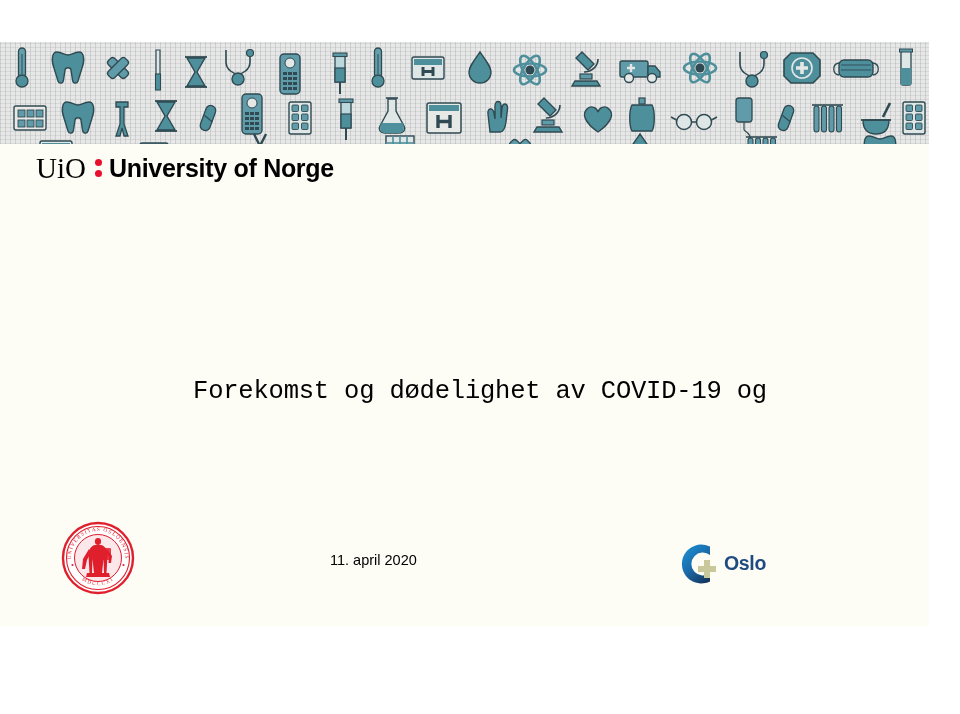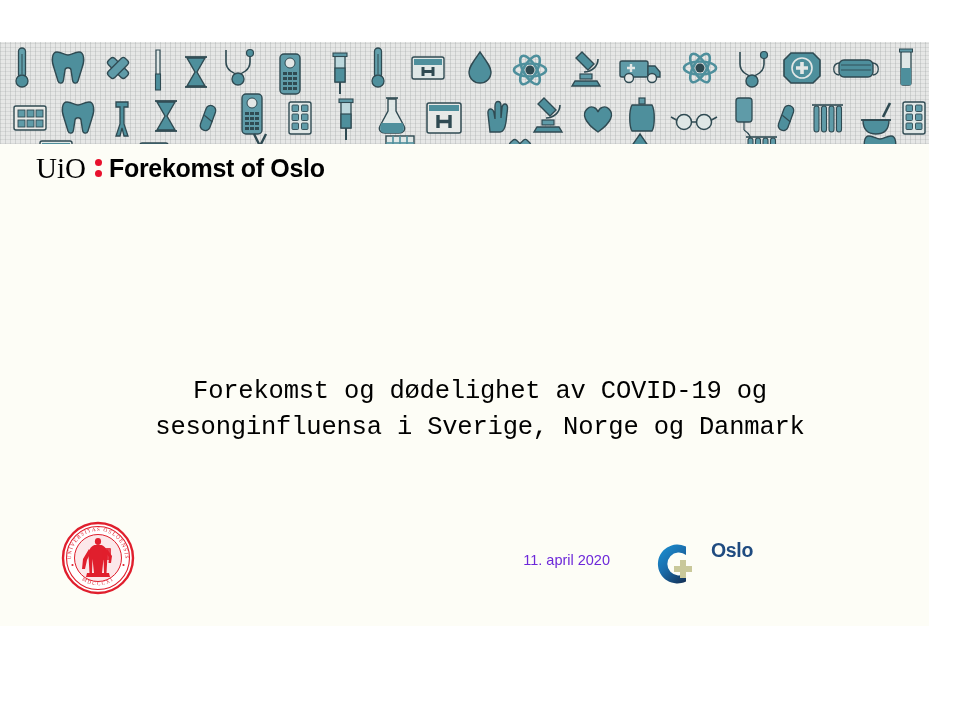--- a/index.html
+++ b/index.html
@@ -121,43 +121,43 @@
     line-height: 1.42;
     letter-spacing: -0.2px;
   }
   .main-title .line { display: block; }
 
   .slide-date {
     position: absolute;
     left: 330px;
     top: 552px;
     width: 280px;
-    text-align: right;
+    text-align: left;
     font-family: "Liberation Sans", sans-serif;
     font-size: 14.5px;
     font-weight: 400;
-    color: #6d28d9;
+    color: #000000;
   }
 
   
   .uio-seal {
     position: absolute;
     left: 61px;
     top: 521px;
     width: 74px;
     height: 74px;
   }
 
   
   .ous-logo {
     position: absolute;
-    left: 652px;
+    left: 676px;
     top: 540px;
     display: flex;
-    gap: 11px;
+    align-items: center;
   }
   .ous-mark { width: 48px; height: 48px; flex: 0 0 auto; }
   .ous-text {
     font-family: "Liberation Sans", sans-serif;
     font-size: 19.5px;
     font-weight: bold;
     color: #1f4b80;
     line-height: 1.12;
     letter-spacing: -0.35px;
     white-space: nowrap;
@@ -412,27 +412,26 @@
       </svg>
     </div>
   </div>
 
   <div class="uio-wordmark">
     <span class="uio-mark">UiO</span>
     <span class="uio-colon">
         <i></i>
         <i></i>
       </span>
-    <span class="uio-name">Forekomst of Oslo</span>
+    <span class="uio-name">University of Norge</span>
   </div>
 
 
   <div class="main-title">
     <span class="line">Forekomst og dødelighet av COVID-19 og</span>
-    <span class="line">sesonginfluensa i Sverige, Norge og Danmark</span>
   </div>
 
   <div class="slide-date">11. april 2020</div>
 
   <div class="uio-seal">
     <svg width="74" height="74" viewBox="0 0 74 74" xmlns="http://www.w3.org/2000/svg">
       <defs>
         <path id="sealArcTop" d="M 37,37 m -27,0 a 27,27 0 0 1 54,0" fill="none"></path>
         <path id="sealArcBot" d="M 13.5,50.5 a 27,27 0 0 0 47,0" fill="none"></path>
       </defs>

